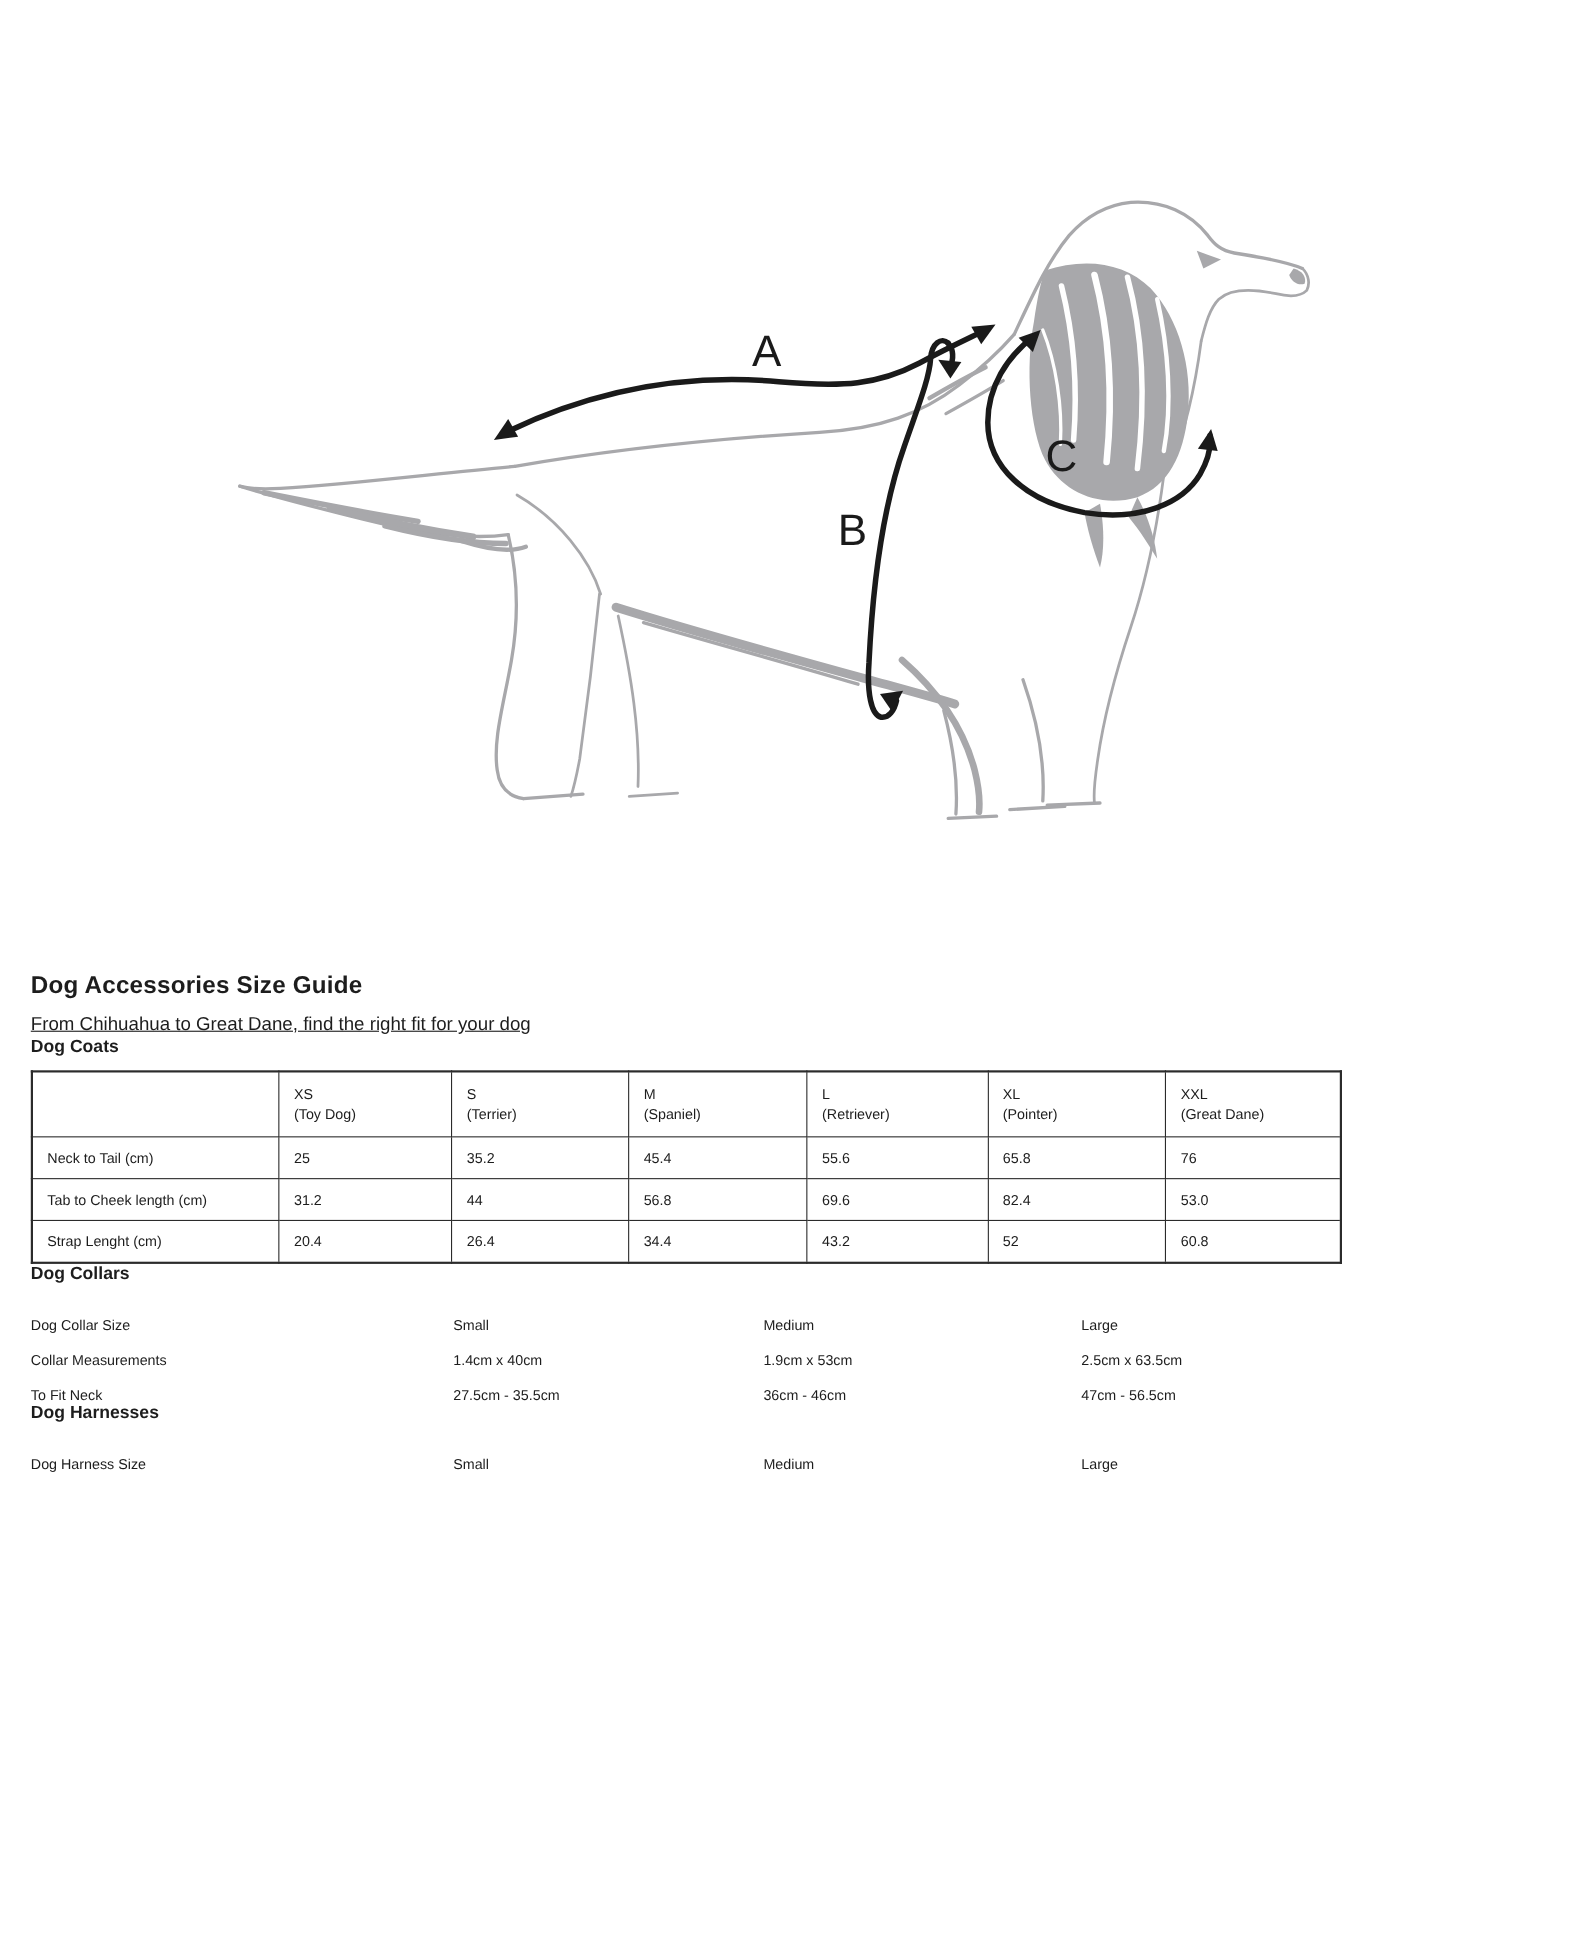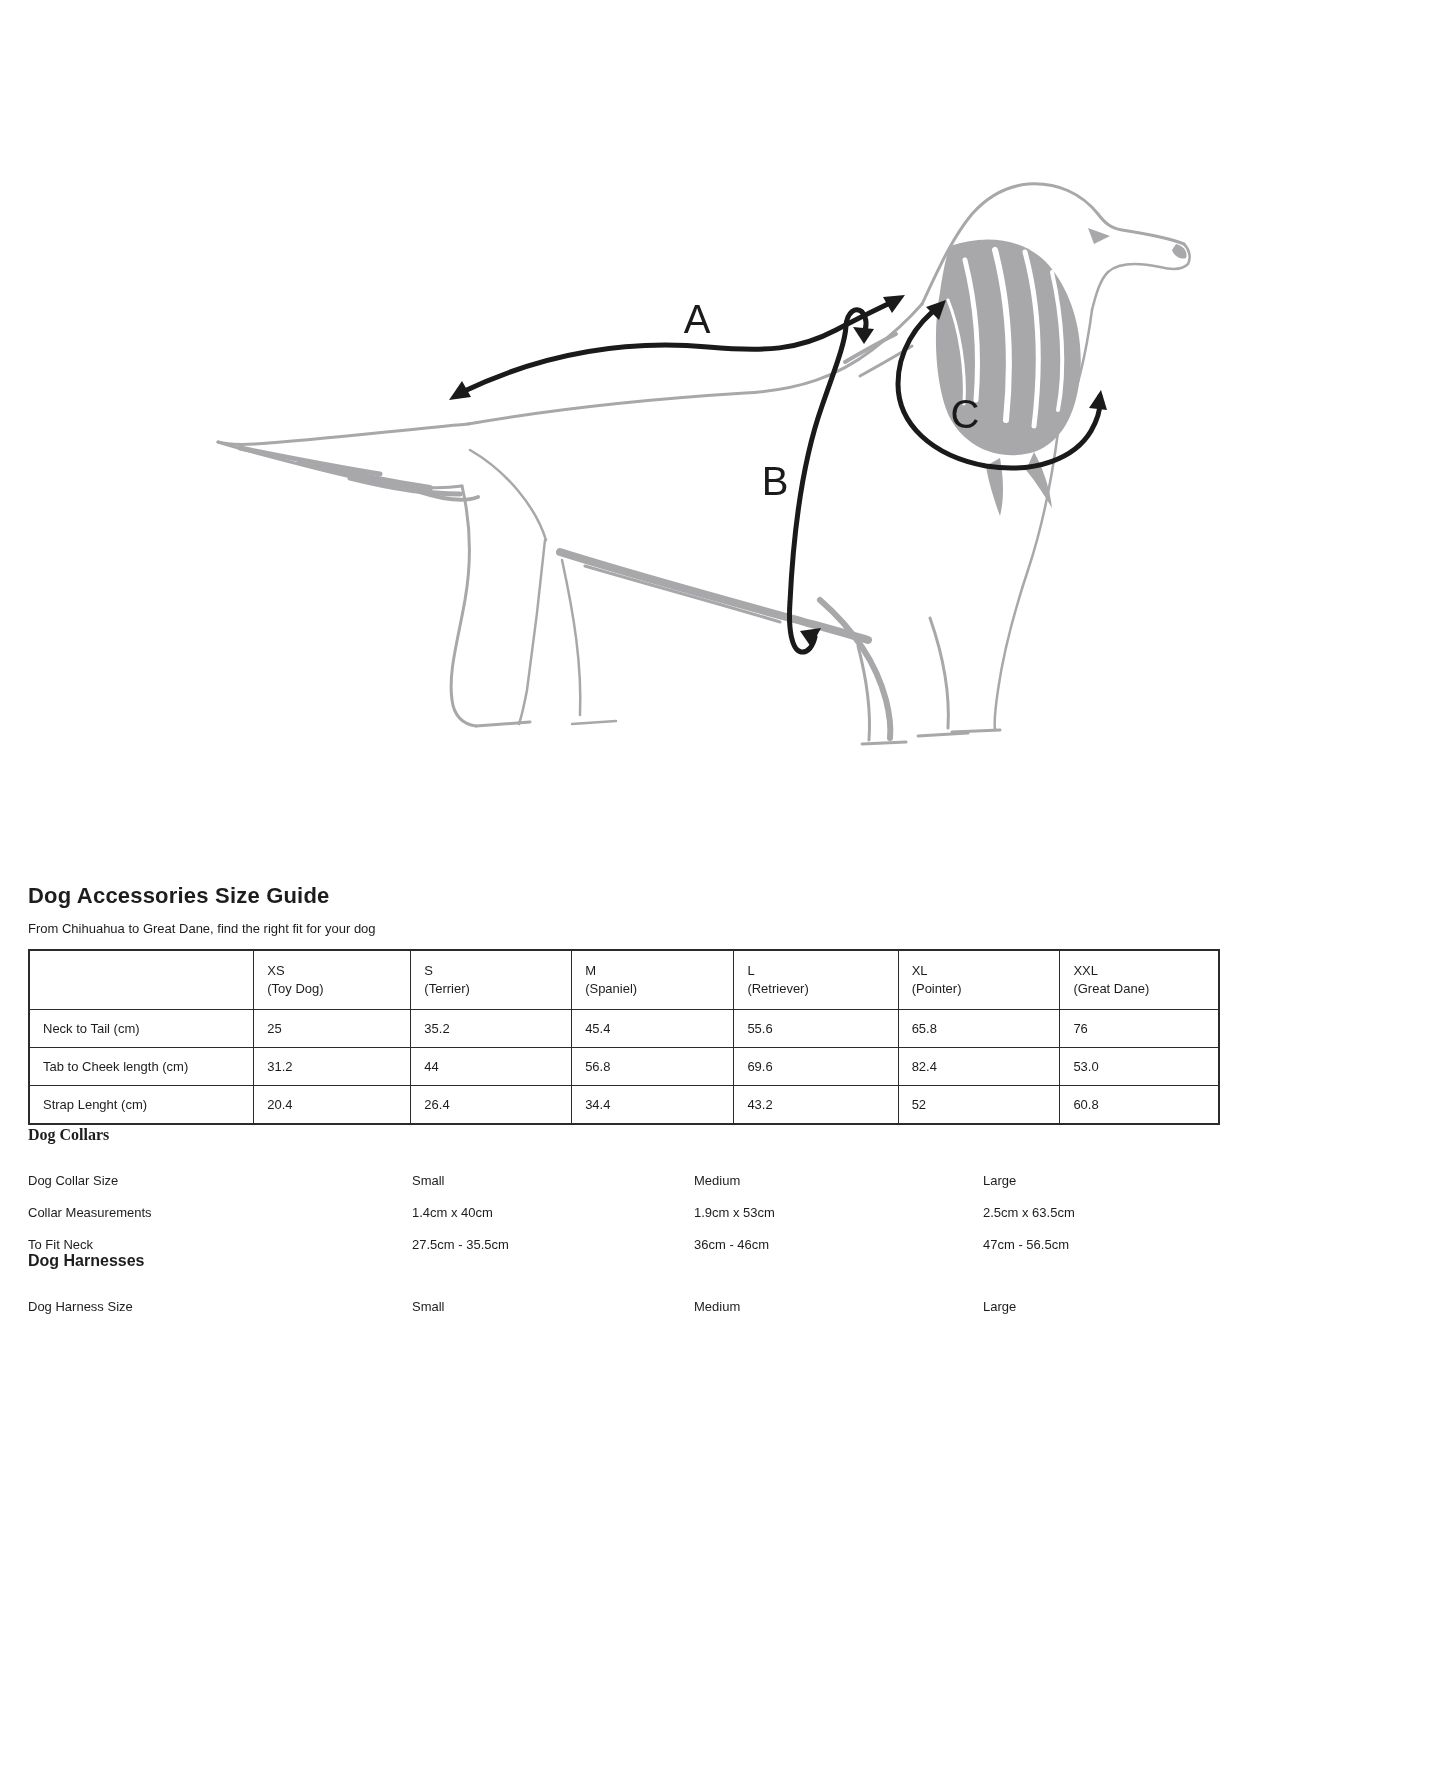--- a/index.html
+++ b/index.html
@@ -5,30 +5,30 @@
   html,body{margin:0;padding:0;background:#ffffff;}
   body{width:1445px;font-family:"Liberation Sans",sans-serif;color:#1d1d1d;
        -webkit-font-smoothing:antialiased;}
   .page{position:relative;width:1445px;height:1769px;background:#fff;overflow:hidden;}
   .illustration{position:absolute;top:0;left:0;width:1445px;height:770px;}
   .illustration svg{display:block;width:1445px;height:770px;}
   .content{position:absolute;top:770px;left:0;width:1445px;box-sizing:border-box;
            padding:0 30px 0 28px;}
   .title{margin:114px 0 0 0;font-size:22px;line-height:1.1;font-weight:bold;
          letter-spacing:.2px;}
-  .subtitle{margin:13px 0 0 0;font-size:13px;line-height:1.2;}
+  .subtitle{margin:13px 0 0 0;font-size:17px;line-height:1.2;text-decoration:underline;}
   h2.section{margin:0;font-size:16px;line-height:1.2;font-weight:bold;}
   .coats-heading{margin-top:42px;}
   table.sizes{margin-top:12px;border-collapse:collapse;width:1192px;font-size:13px;
               border:2px solid #2b2b2b;}
   table.sizes th,table.sizes td{border:1.5px solid #2b2b2b;text-align:left;
               font-weight:normal;padding:0 10px 0 13px;vertical-align:middle;}
   table.sizes thead th{height:48px;line-height:18px;padding-top:5px;padding-bottom:5px;}
   table.sizes tbody td{height:37px;}
-  .collars-heading{margin-top:62px;font-family:Liberation Serif, serif;}
+  .collars-heading{margin-top:62px;}
   .harnesses-heading{margin-top:44px;}
   .spec-grid{margin-top:30px;font-size:13px;}
   .spec-row{display:grid;grid-template-columns:384px 282px 289px 1fr;
             align-items:baseline;line-height:13px;margin-bottom:19px;}
   .spec-row:last-child{margin-bottom:0;}
 </style>
 </head>
 <body>
 
 <div class="page">
@@ -112,20 +112,21 @@
         <text x="775" y="495">B</text>
         <text x="965" y="428">C</text>
       </g>
     </svg>
   </div>
 
   <div class="content">
     <h1 class="title">Dog Accessories Size Guide</h1>
     <p class="subtitle">From Chihuahua to Great Dane, find the right fit for your dog</p>
 
+    <h2 class="section coats-heading">Dog Coats</h2>
     <table class="sizes" id="coats-table">
       <colgroup>
         <col style="width:269px">
           <col style="width:186px">
           <col style="width:186px">
         <col style="width:186px">
           <col style="width:186px">
           <col style="width:186px">
           <col style="width:186px">
       </colgroup>

